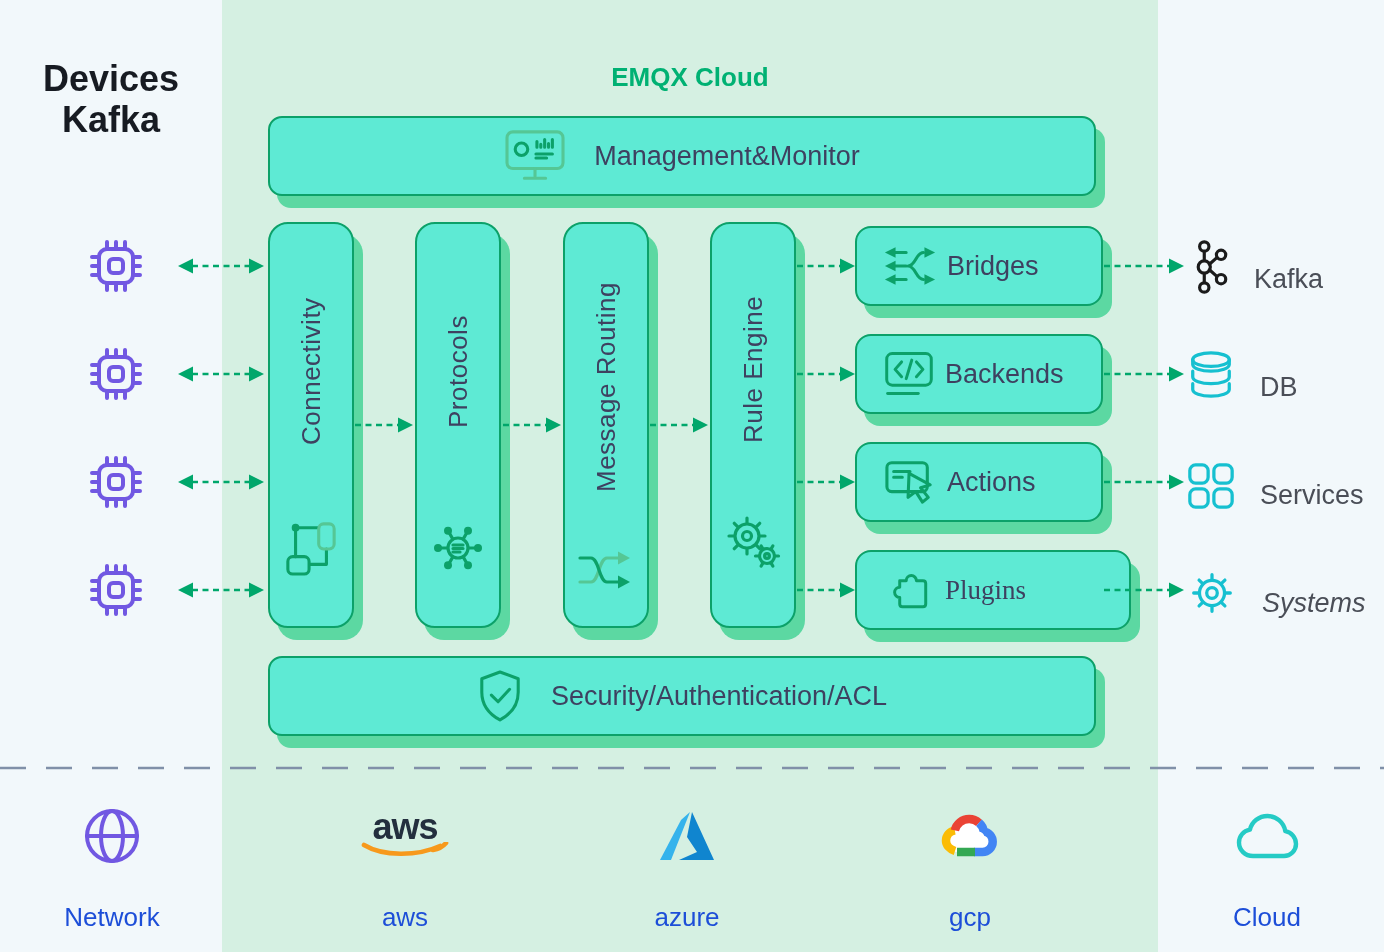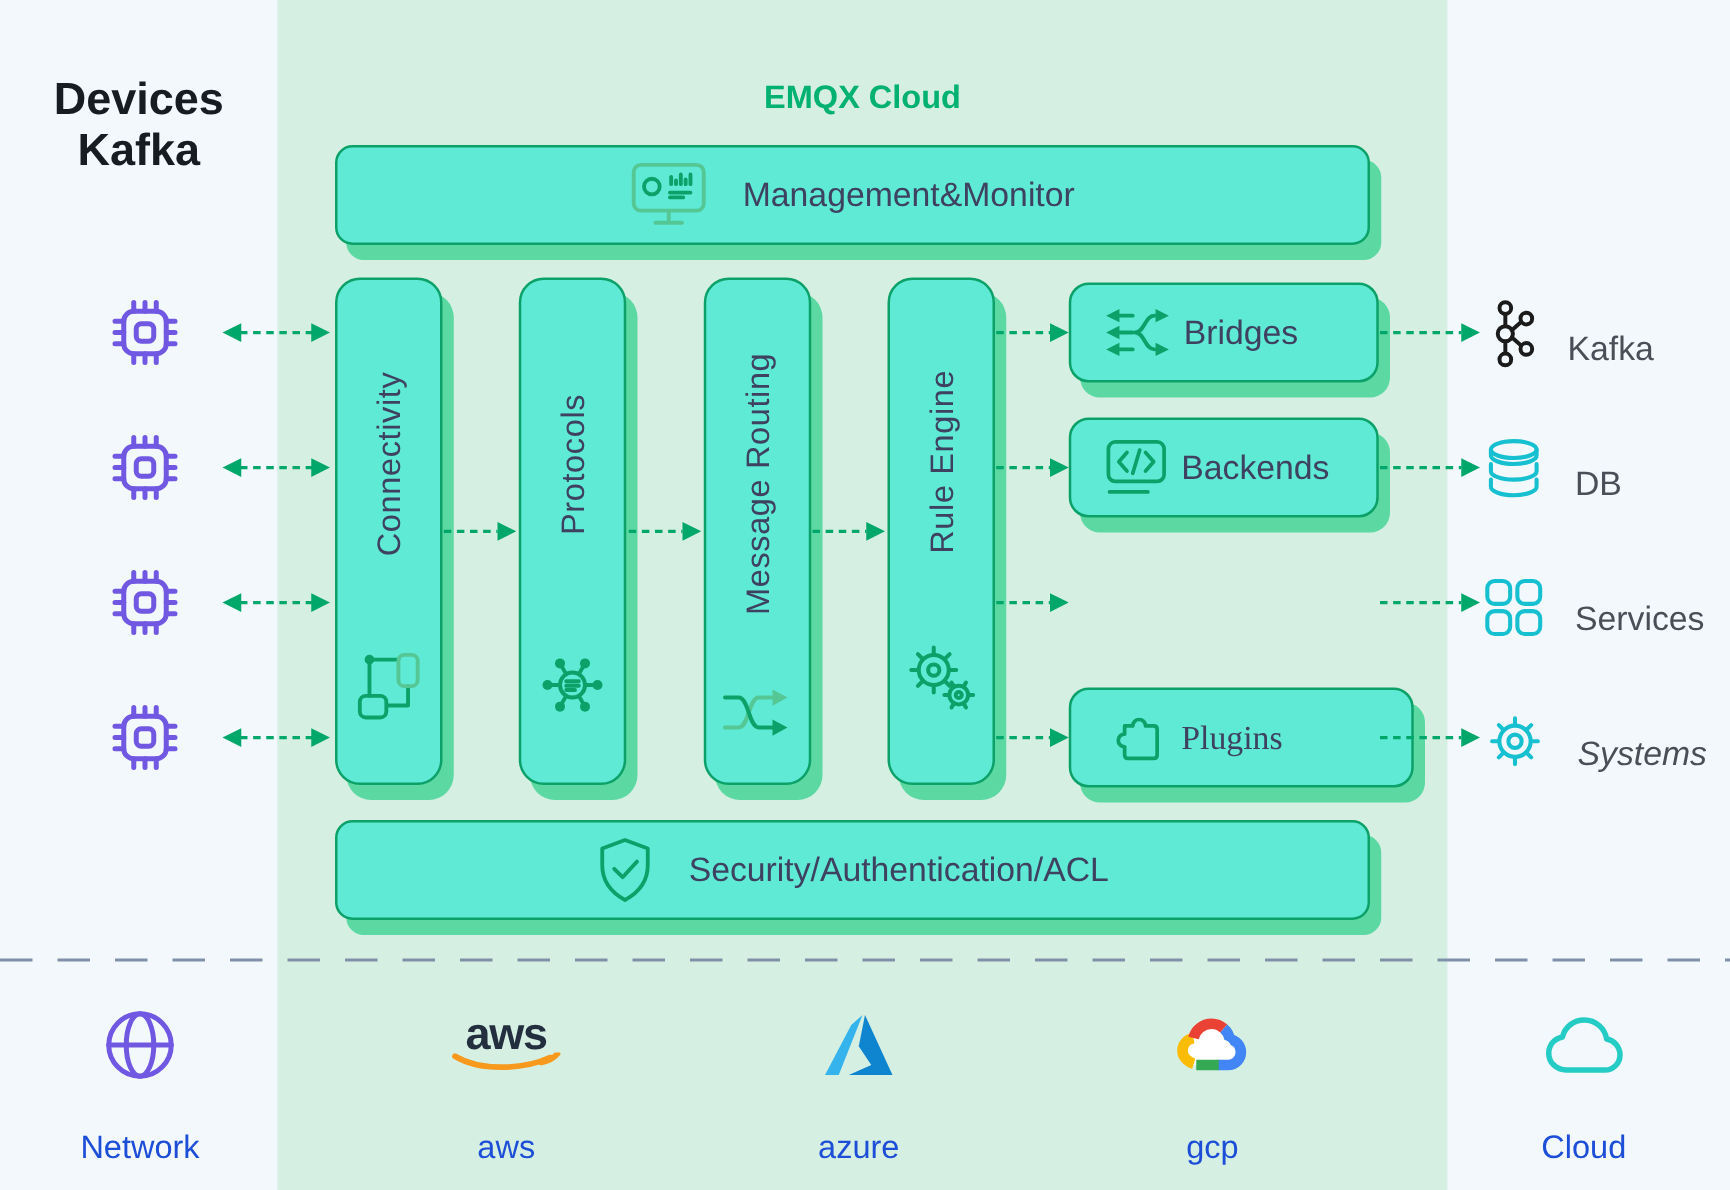--- a/index.html
+++ b/index.html
@@ -223,20 +223,28 @@
 
   <div class="wbox obox" style="left:855px;top:334px;width:248px;height:80px;">
     <svg width="52" height="50" viewBox="0 0 56 52">
       <rect x="4" y="4" width="48" height="34" rx="6" class="sg"></rect>
       <path d="M20,13 L13,21 L20,29 M36,13 L43,21 L36,29 M31,11 L25,31" class="sg" stroke-width="3.4"></path>
       <path d="M5,47 H38" class="sg" stroke-width="3.6"></path>
     </svg>
     <span class="obox-label">Backends</span>
   </div>
 
+  <div class="wbox obox" style="left:855px;top:442px;width:248px;height:80px;">
+    <svg width="54" height="50" viewBox="0 0 56 52">
+      <rect x="4" y="6" width="42" height="30" rx="5" class="sg" stroke-width="3"></rect>
+      <path d="M11,15 H28 M11,21 H20" class="sg" stroke-width="2.4"></path>
+      <path d="M27,17 L49,29 L39,32 L47,42 L41,47 L34,36 L26,42 Z" fill="#ffffff" class="sg" stroke-width="3"></path>
+    </svg>
+    <span class="obox-label">Actions</span>
+  </div>
 
   <div class="wbox obox" style="left:855px;top:550px;width:276px;height:80px;font-family:Liberation Serif, serif;">
     <svg width="52" height="52" viewBox="0 0 56 56">
       <path d="M18,18 H25 A5.5,5.5 0 1 1 36,18 H43 Q46,18 46,21 V43 Q46,46 43,46 H21 Q18,46 18,43 V36 A5.5,5.5 0 1 1 18,25 Z" class="sg" stroke-width="3.4"></path>
     </svg>
     <span class="obox-label">Plugins</span>
   </div>
 
   <svg class="arrow" style="left:1102px;top:253px;" width="84" height="26">
     <line x1="2" y1="13" x2="67" y2="13"></line>

